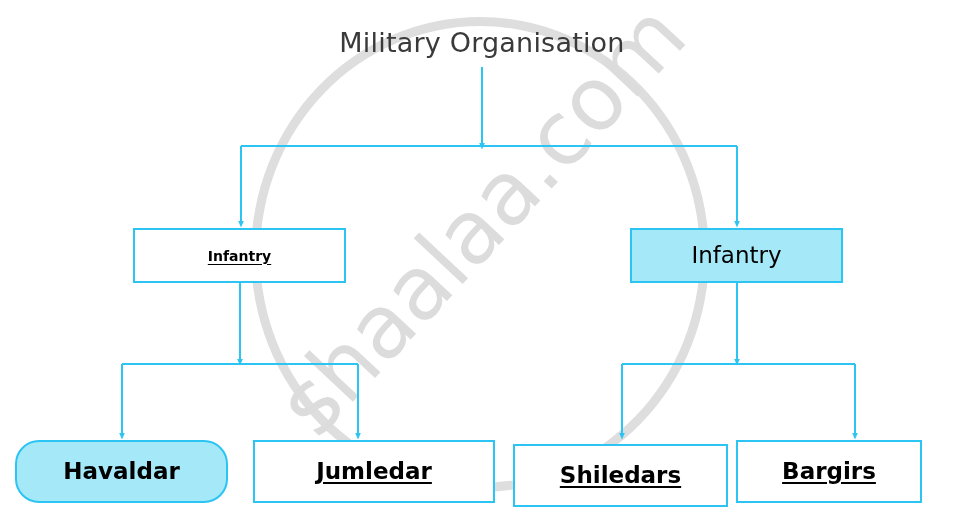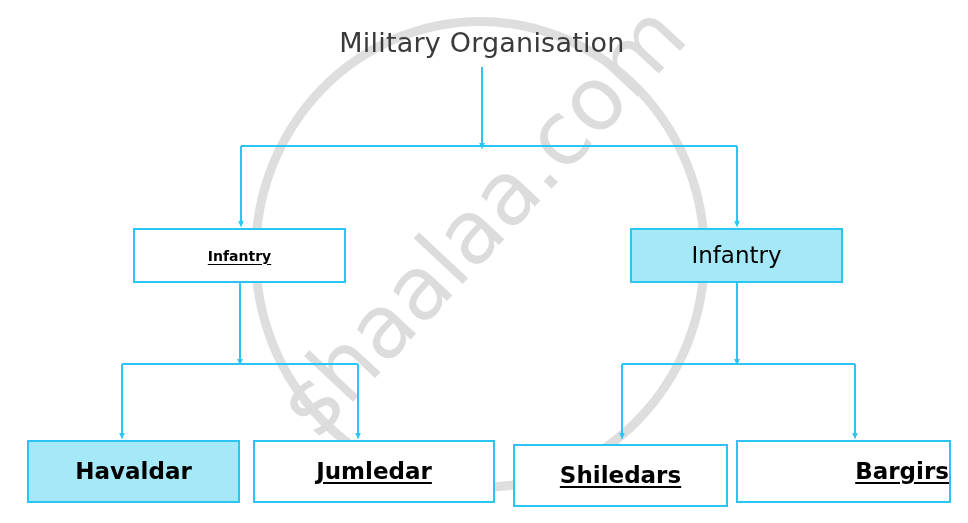--- a/index.html
+++ b/index.html
@@ -117,24 +117,24 @@
     color: #3a3a3a;
     letter-spacing: 0.2px;
   }
 
   #node-infantry { left: 133px; top: 228px; width: 213px; height: 55px; }
   #node-infantry .node-label { font-size: 14px; }
 
   #node-cavalry  { left: 630px; top: 228px; width: 213px; height: 55px; }
   #node-cavalry  .node-label { font-size: 23px; }
 
-  #node-havaldar  { left: 27px;  top: 440px; width: 213px; height: 63px; }
+  #node-havaldar  { left: 15px;  top: 440px; width: 213px; height: 63px; border-radius: 24px; }
   #node-jumledar  { left: 253px; top: 440px; width: 242px; height: 63px; }
   #node-shiledars { left: 513px; top: 444px; width: 215px; height: 63px; }
-  #node-bargirs   { left: 736px; top: 440px; width: 215px; height: 63px; justify-content: flex-end; }
+  #node-bargirs   { left: 736px; top: 440px; width: 186px; height: 63px; }
 
   #node-havaldar .node-label,
   #node-jumledar .node-label,
   #node-shiledars .node-label,
   #node-bargirs .node-label { font-size: 23px; }
 </style>
 </head>
 <body>
 
 <div id="canvas">

